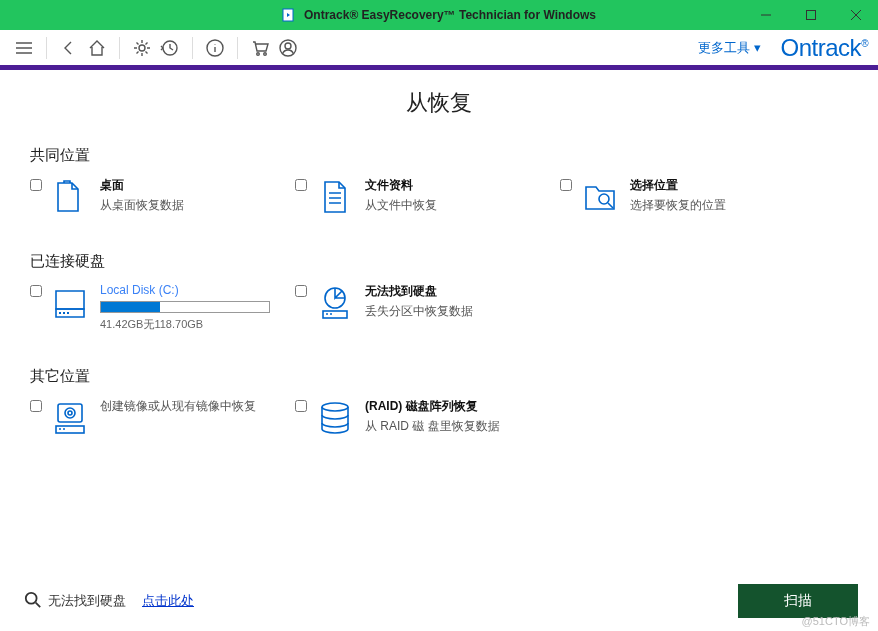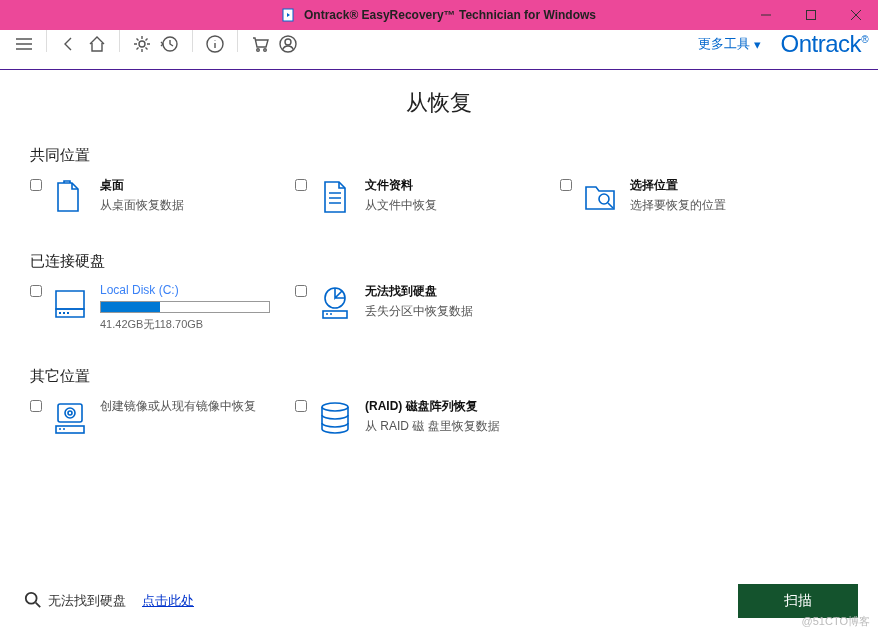--- a/index.html
+++ b/index.html
@@ -1,28 +1,28 @@
 <!DOCTYPE html>
 <html><head>
 <meta charset="utf-8">
 <style>
 * { box-sizing: border-box; margin: 0; padding: 0; }
 body { font-family: "Microsoft YaHei", "Segoe UI", Arial, sans-serif; font-size: 12px; color: #333; background: #fff; width: 878px; height: 631px; overflow: hidden; position: relative; }
 
 
-.titlebar { height: 30px; display: flex; align-items: center; justify-content: center; position: relative; background: #ec4899; }
+.titlebar { height: 30px; display: flex; align-items: center; justify-content: center; position: relative; background: #22c55e; }
 .titlebar .title-content { display: flex; align-items: center; gap: 6px; }
 .titlebar .app-icon { width: 16px; height: 16px; }
 .titlebar .title-text { font-size: 12px; font-weight: bold; color: #222; }
 .win-controls { position: absolute; right: 0; top: 0; display: flex; }
 .win-btn { width: 45px; height: 30px; display: flex; align-items: center; justify-content: center; color: #555; }
 .win-btn svg { width: 12px; height: 12px; }
 
 
-.toolbar { height: 40px; display: flex; align-items: flex-start; padding: 0 10px; border-bottom: 1px solid #4c1d95; }
+.toolbar { height: 40px; display: flex; align-items: center; padding: 0 10px; border-bottom: 5px solid #4c1d95; }
 .tb-sep { width: 1px; height: 22px; background: #ddd; margin: 0 8px; }
 .tb-btn { width: 28px; height: 28px; display: flex; align-items: center; justify-content: center; color: #555; }
 .tb-btn svg { width: 20px; height: 20px; stroke: #555; fill: none; stroke-width: 1.4; }
 .toolbar-right { margin-left: auto; display: flex; align-items: center; }
 .more-tools { color: #0066cc; font-size: 13px; display: flex; align-items: center; gap: 4px; margin-right: 20px; }
 .brand { font-size: 24px; font-weight: 400; color: #0066cc; font-family: Arial, sans-serif; letter-spacing: -0.5px; }
 .brand sup { font-size: 10px; }
 
 
 .page-title { text-align: center; font-size: 22px; color: #222; margin: 18px 0 28px; font-weight: normal; }

